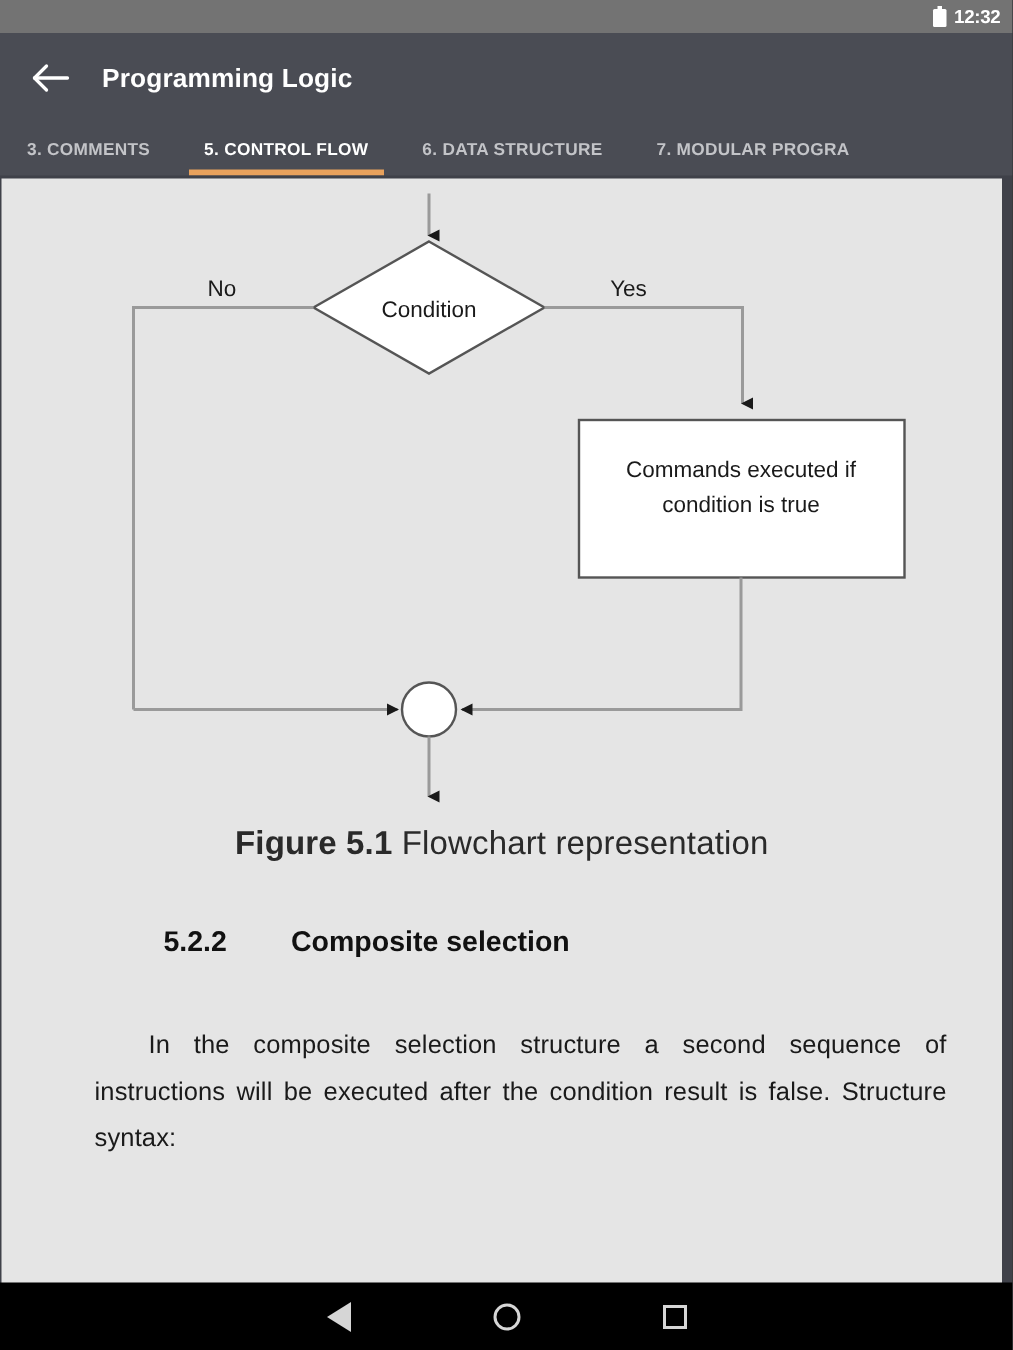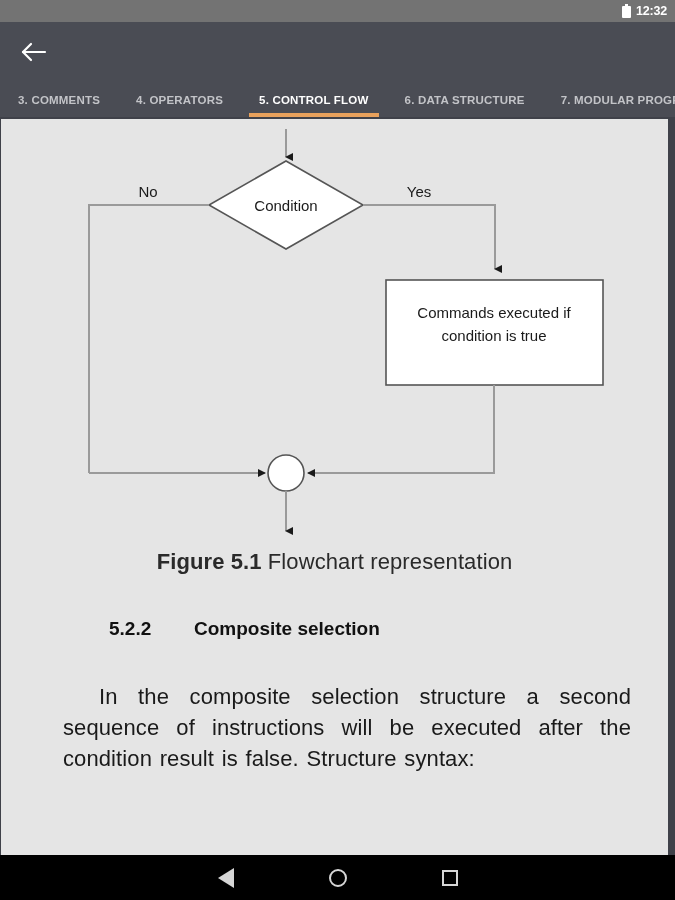--- a/index.html
+++ b/index.html
@@ -86,21 +86,21 @@
 
   .section-head {
     position:absolute; left:60px; top:499px;
     display:flex; align-items:baseline;
     font-size:19px; font-weight:bold; color:#111;margin-left:48px;
   }
   .section-num { width:85px; }
 
   .body-text {
     position:absolute; left:62px; top:562px; width:568px;
-    font-size:22px; line-height:31px; color:#1a1a1a;
+    font-size:17px; line-height:31px; color:#1a1a1a;
     text-align:justify; text-indent:36px;
     letter-spacing:0.1px; word-spacing:1.5px;
   }
 
   
   .navbar {
     position:absolute; left:0; bottom:0; width:675px; height:45px;
     background:#000;
     display:flex; align-items:center; justify-content:center;
   }
@@ -126,28 +126,26 @@
     <div class="clock">12:32</div>
   </div>
 
   <div class="appbar">
     <div class="back-btn">
       <svg width="26" height="22" viewBox="0 0 26 22">
         <path d="M2 11 H24" stroke="#ffffff" stroke-width="2.2" fill="none" stroke-linecap="round"></path>
         <path d="M10 3 L2 11 L10 19" stroke="#ffffff" stroke-width="2.2" fill="none" stroke-linecap="round" stroke-linejoin="round"></path>
       </svg>
     </div>
+    <div class="app-title">Programming Logic</div>
   </div>
 
   <div class="tabbar">
     <div class="tab">
       <span>3. COMMENTS</span>
-    </div>
-    <div class="tab">
-      <span>4. OPERATORS</span>
     </div>
     <div class="tab active">
       <span>5. CONTROL FLOW</span>
       <span class="indicator"></span>
     </div>
     <div class="tab">
       <span>6. DATA STRUCTURE</span>
     </div>
     <div class="tab">
       <span>7. MODULAR PROGRA</span>

